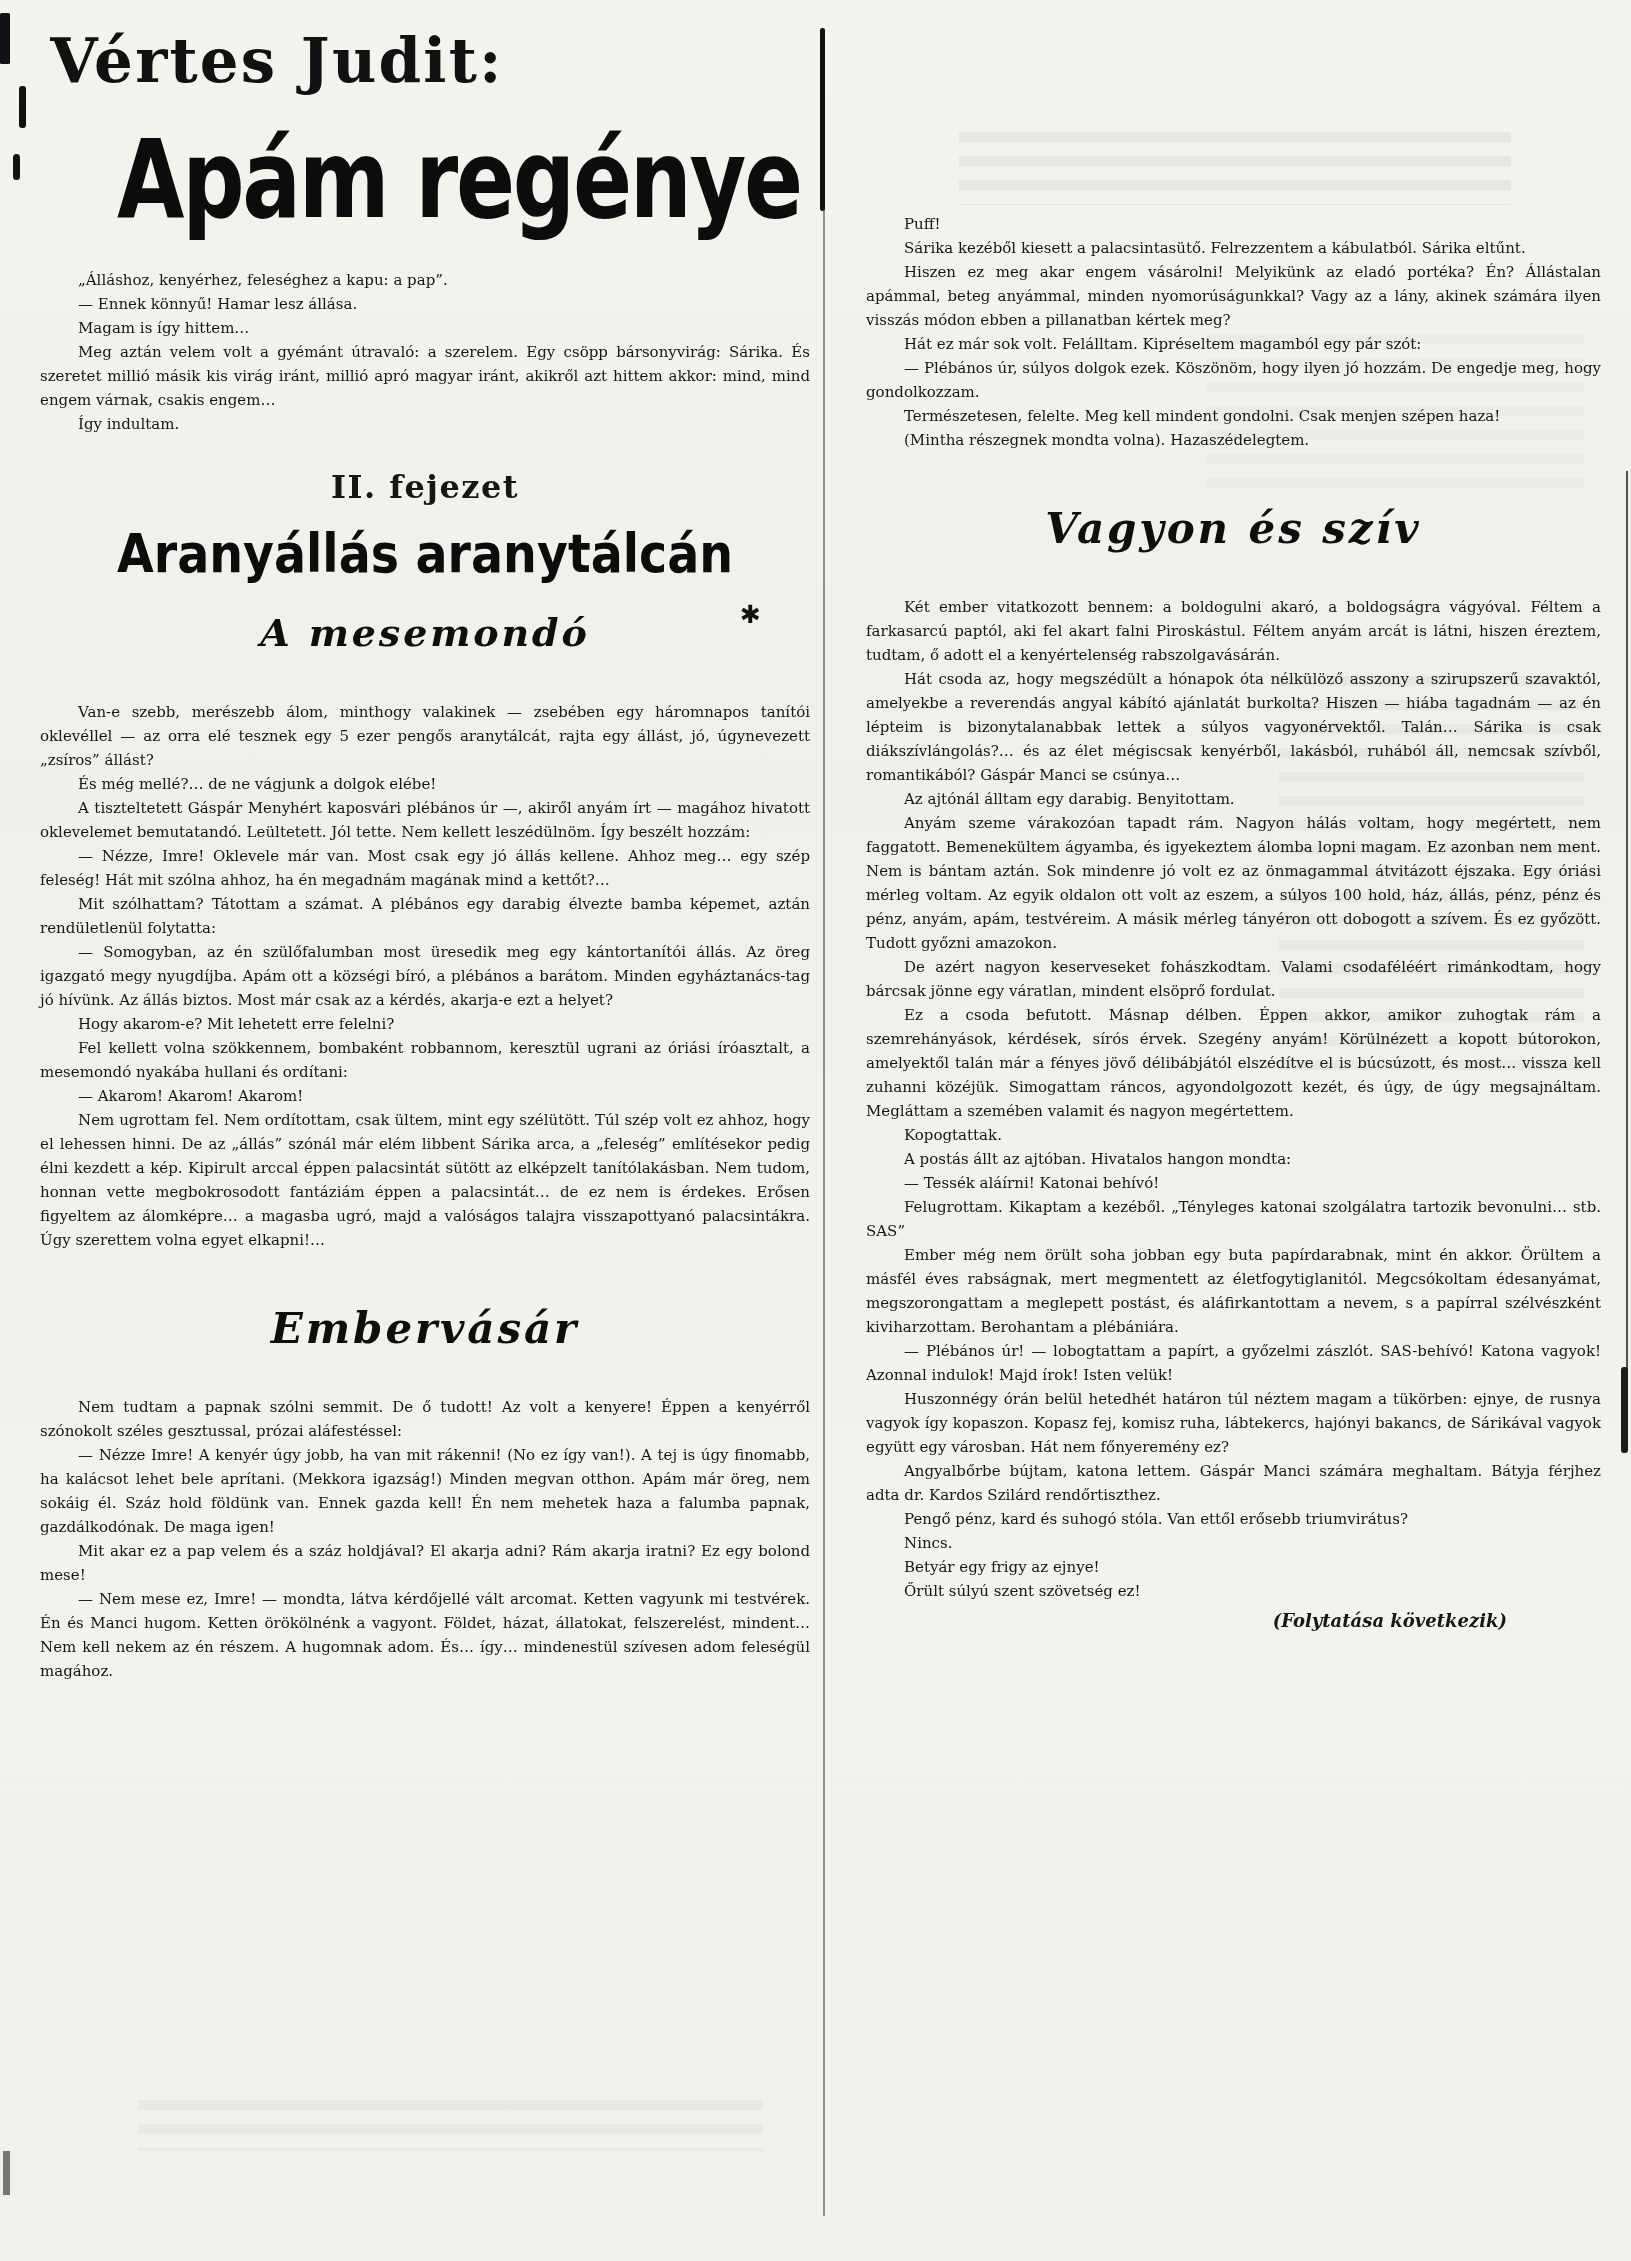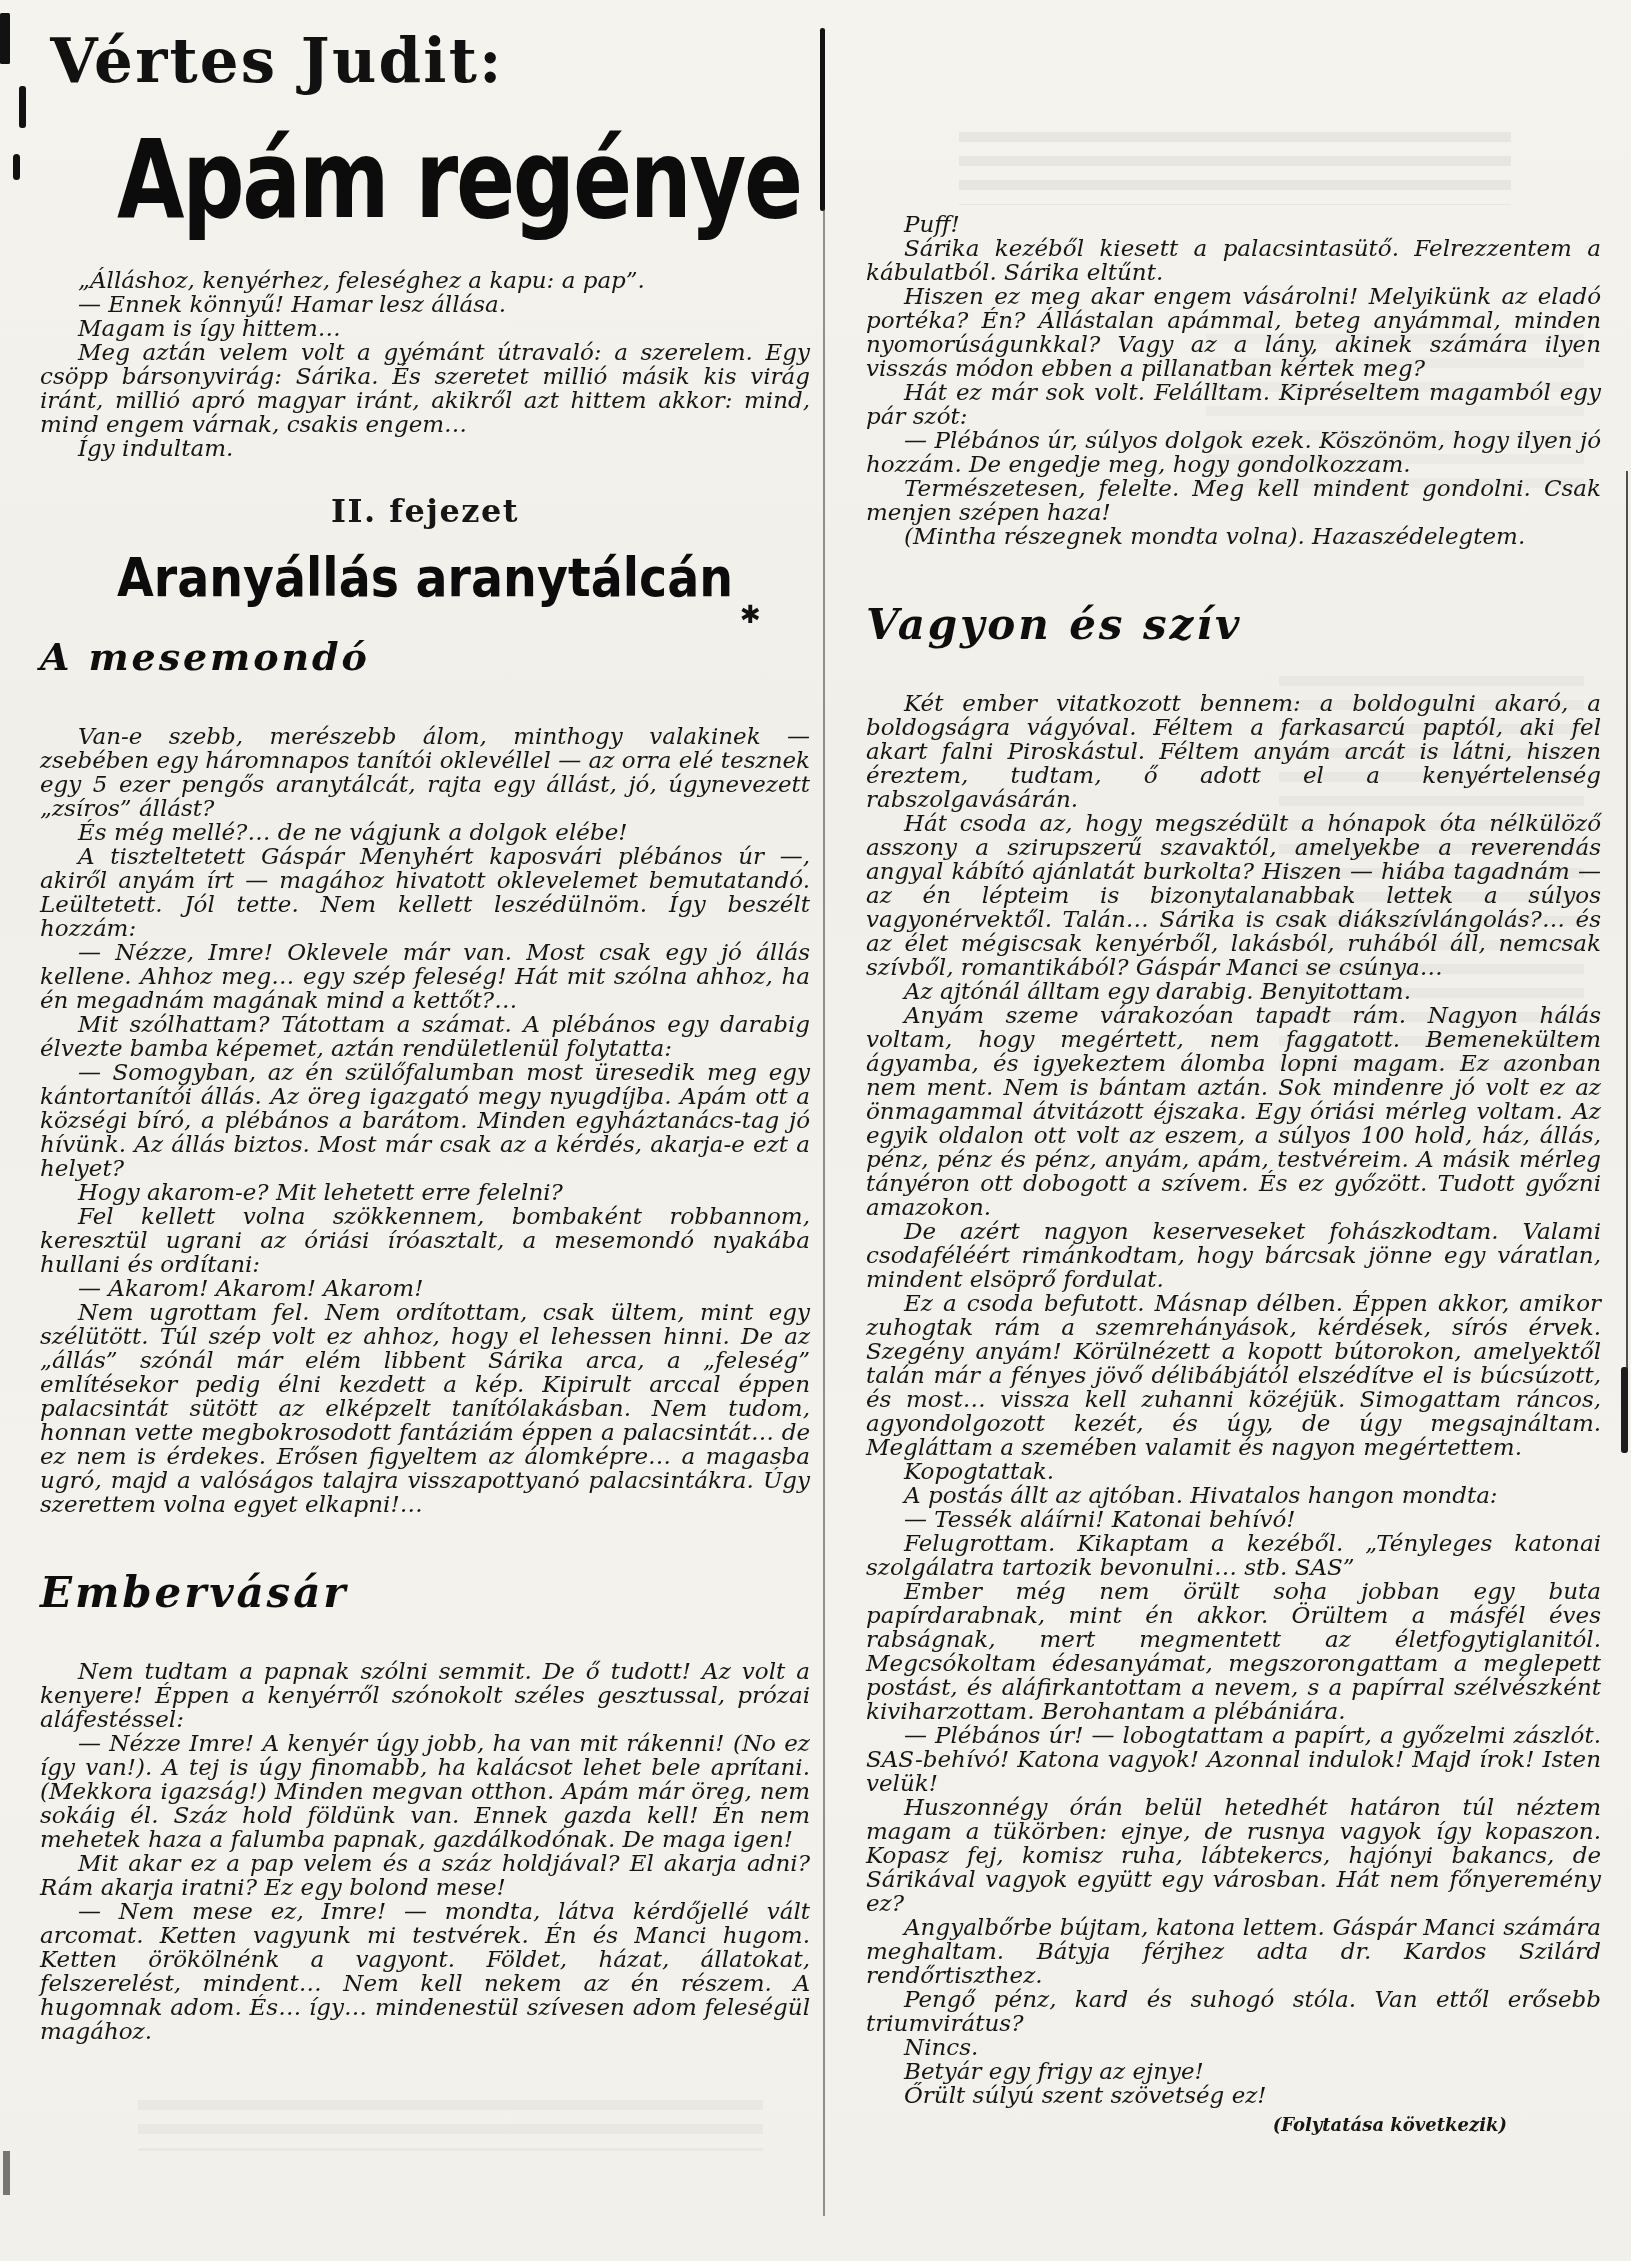--- a/index.html
+++ b/index.html
@@ -8,27 +8,27 @@
     font-family:"DejaVu Serif","Liberation Serif",serif;color:#161616;}
   .col{position:absolute;}
   .col.left{left:40px;top:20.3px;width:770px;}
   .col.right{left:866px;top:212px;width:735px;}
   .byline{font-family:"DejaVu Serif",serif;font-weight:bold;
     font-size:61px;letter-spacing:2.2px;margin:4.4px 0 0 10.2px;color:#111;}
   .title{font-family:"DejaVu Sans","Liberation Sans",sans-serif;font-weight:bold;
     font-size:109px;letter-spacing:-2.9px;margin:20.3px 0 25px;text-align:center;
     transform:scaleX(0.8);transform-origin:50% 50%;color:#0c0c0c;white-space:nowrap;}
   .blk{margin:0;}
-  .p{font-size:23px;line-height:24px;text-align:justify;text-indent:38px;font-style:italic;}
+  .p{font-size:15px;line-height:24px;text-align:justify;text-indent:38px;}
   .h-chapter{font-size:32px;font-weight:bold;text-align:center;margin:32px 0 10.2px;letter-spacing:1.5px;}
   .h-sans{font-family:"DejaVu Sans","Liberation Sans",sans-serif;font-weight:bold;
     font-size:54px;text-align:center;margin:16px 0 20.3px;transform:scaleX(0.88);
     transform-origin:50% 50%;white-space:nowrap;color:#0c0c0c;}
   .h-italic{font-style:italic;font-weight:bold;font-size:42px;letter-spacing:2.9px;
-    text-align:left;margin:52px 0 42px;color:#0e0e0e;}
+    text-align:center;margin:52px 0 42px;color:#0e0e0e;}
   .h-italic.sub{margin:25px 0 45px;font-size:38px;}
   .end{font-style:italic;font-weight:bold;font-size:18px;text-align:right;
     padding-right:94px;margin-top:7.3px;}
   .star{position:absolute;left:740px;top:600px;font-size:25px;color:#111;
     font-family:"DejaVu Sans",sans-serif;}
   .divider-bold{position:absolute;left:820px;top:28px;width:5.1px;height:183px;
     background:#121212;border-radius:2.2px;}
   .divider-thin{position:absolute;left:823px;top:209px;width:1.5px;height:2007px;
     background:rgba(45,45,45,.5);}
   .edge-rule{position:absolute;left:1626px;top:471px;width:2.2px;height:937px;

